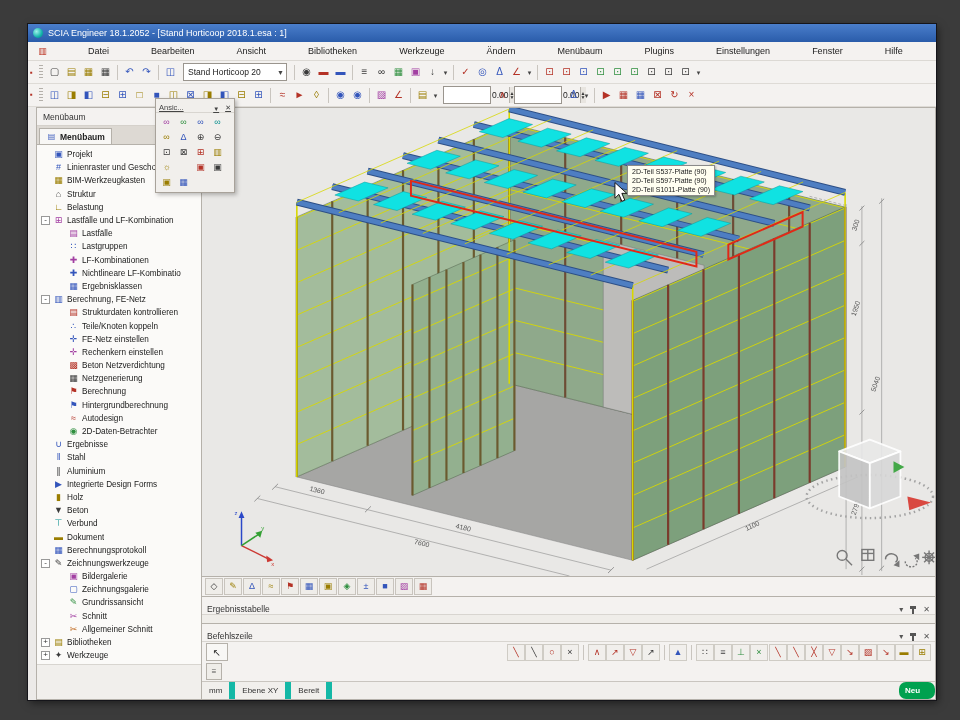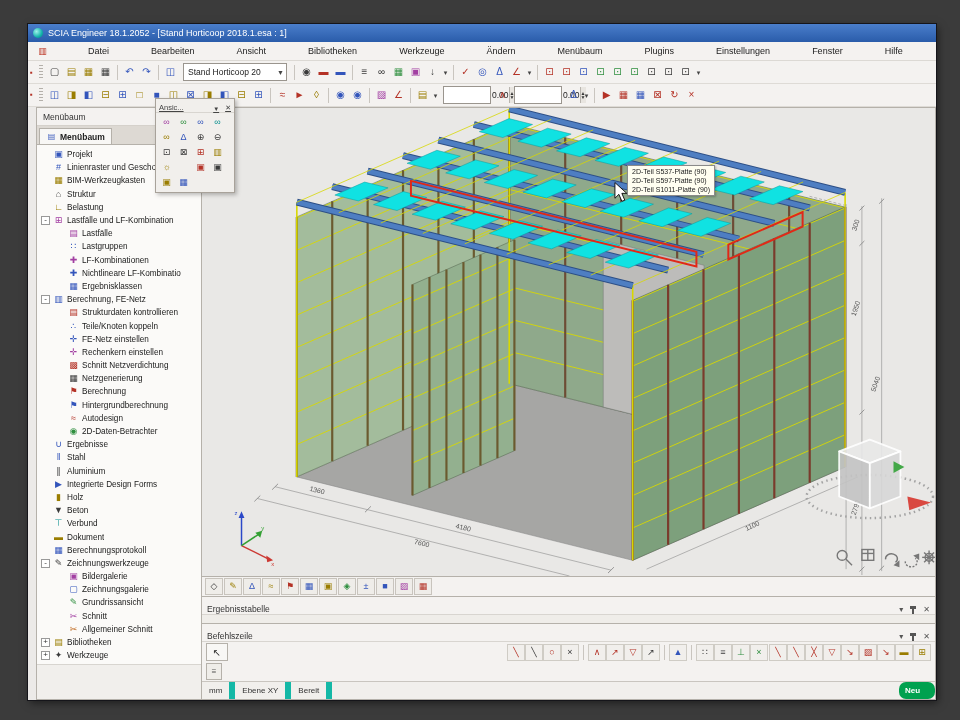--- a/index.html
+++ b/index.html
@@ -370,21 +370,21 @@
 
             <div class="titem" data-lvl="1">
               <span class="texp"></span>
               <span class="tico" data-c="m">✛</span>
               <span class="tlabel">Rechenkern einstellen</span>
             </div>
 
             <div class="titem" data-lvl="1">
               <span class="texp"></span>
               <span class="tico" data-c="r">▩</span>
-              <span class="tlabel">Schnitt Netzverdichtung</span>
+              <span class="tlabel">Beton Netzverdichtung</span>
             </div>
 
             <div class="titem" data-lvl="1">
               <span class="texp"></span>
               <span class="tico" data-c="k">▦</span>
               <span class="tlabel">Netzgenerierung</span>
             </div>
 
             <div class="titem" data-lvl="1">
               <span class="texp"></span>

